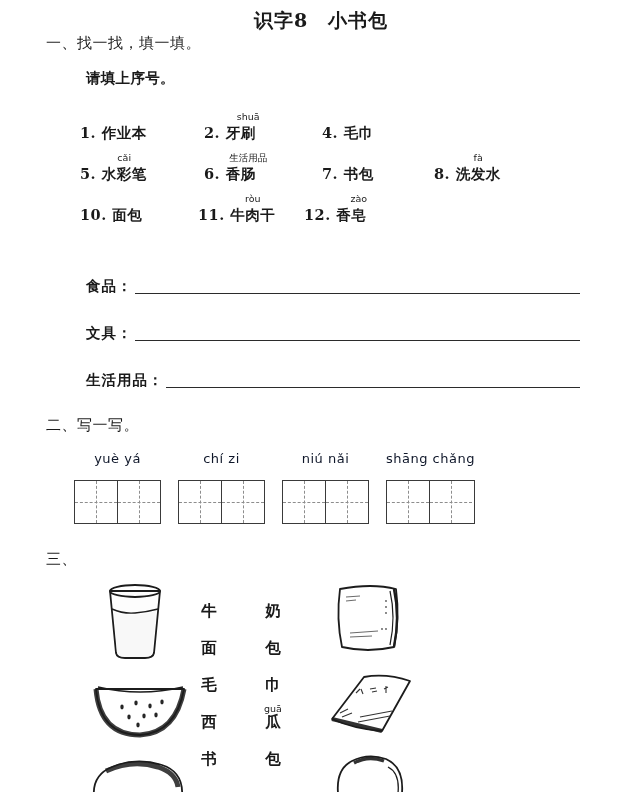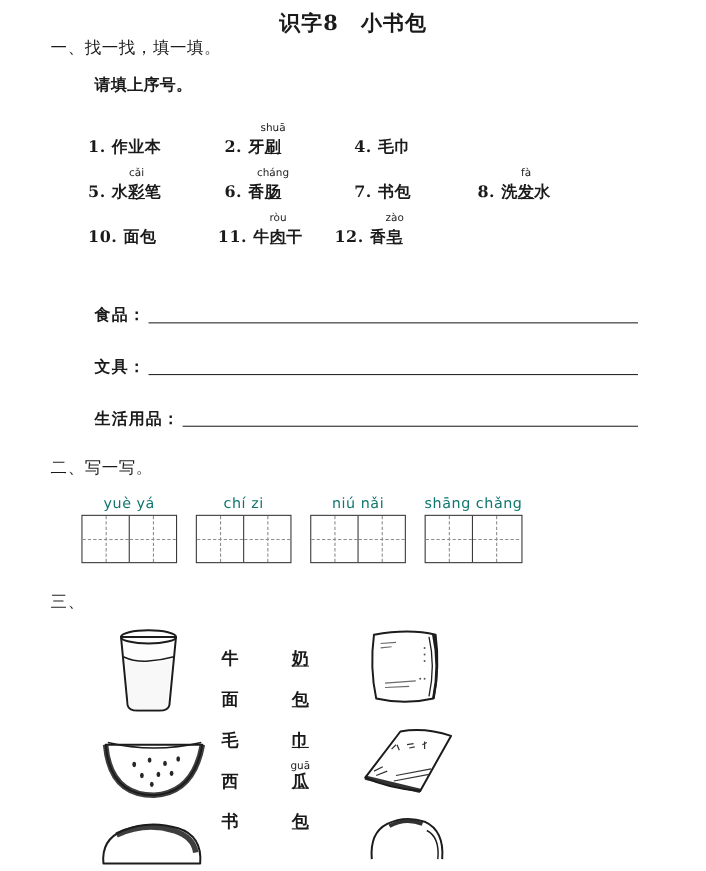--- a/index.html
+++ b/index.html
@@ -60,21 +60,20 @@
     font-weight: 600;
     white-space: nowrap;
     position: relative;
     letter-spacing: 0.5px;
   }
   .item .num { font-family: "DejaVu Serif", serif; }
   .ruby {
     display: inline-block;
     position: relative;
     text-align: right;
-    text-decoration: underline;
   }
   .ruby > .rb { display: block; }
   .ruby > .rt {
     position: absolute;
     left: 50%;
     transform: translateX(-50%);
     top: -13px;
     font-size: 9.5px;
     font-weight: 400;
     letter-spacing: 0;
@@ -109,23 +108,23 @@
     margin-top: 16px;
     margin-left: 74px;
     display: flex;
     gap: 17px;
   }
   .write-cell { text-align: center; }
   .write-py {
     font-family: "DejaVu Sans", "Liberation Sans", sans-serif;
     font-size: 13px;
     letter-spacing: 0.5px;
-    margin-bottom: 2px;
+    margin-bottom: 14px;
     white-space: nowrap;
-    color: #0f766e;
+    color: #0f172a;
   }
   .tzg {
     display: flex;
     border: 1.4px solid #3a3a3a;
     background: #fff;
   }
   .tzg-box {
     width: 42px;
     height: 42px;
     position: relative;
@@ -211,21 +210,21 @@
     </div>
   </div>
 
   <div class="item-row">
     <div class="item" style="width:124px;">
       <span class="num">5.</span>
       <span>水</span><span class="ruby"><span class="rt">cǎi</span><span class="rb">彩</span></span><span>笔</span>
     </div>
     <div class="item" style="width:118px;">
       <span class="num">6.</span>
-      <span>香</span><span class="ruby"><span class="rt">cháng</span><span class="rb">肠</span></span>
+      <span>香</span><span class="ruby"><span class="rt">生活用品</span><span class="rb">肠</span></span>
     </div>
     <div class="item" style="width:112px;">
       <span class="num">7.</span>
       <span>书包</span>
     </div>
     <div class="item">
       <span class="num">8.</span>
       <span>洗</span><span class="ruby"><span class="rt">fà</span><span class="rb">发</span></span><span>水</span>
     </div>
   </div>

